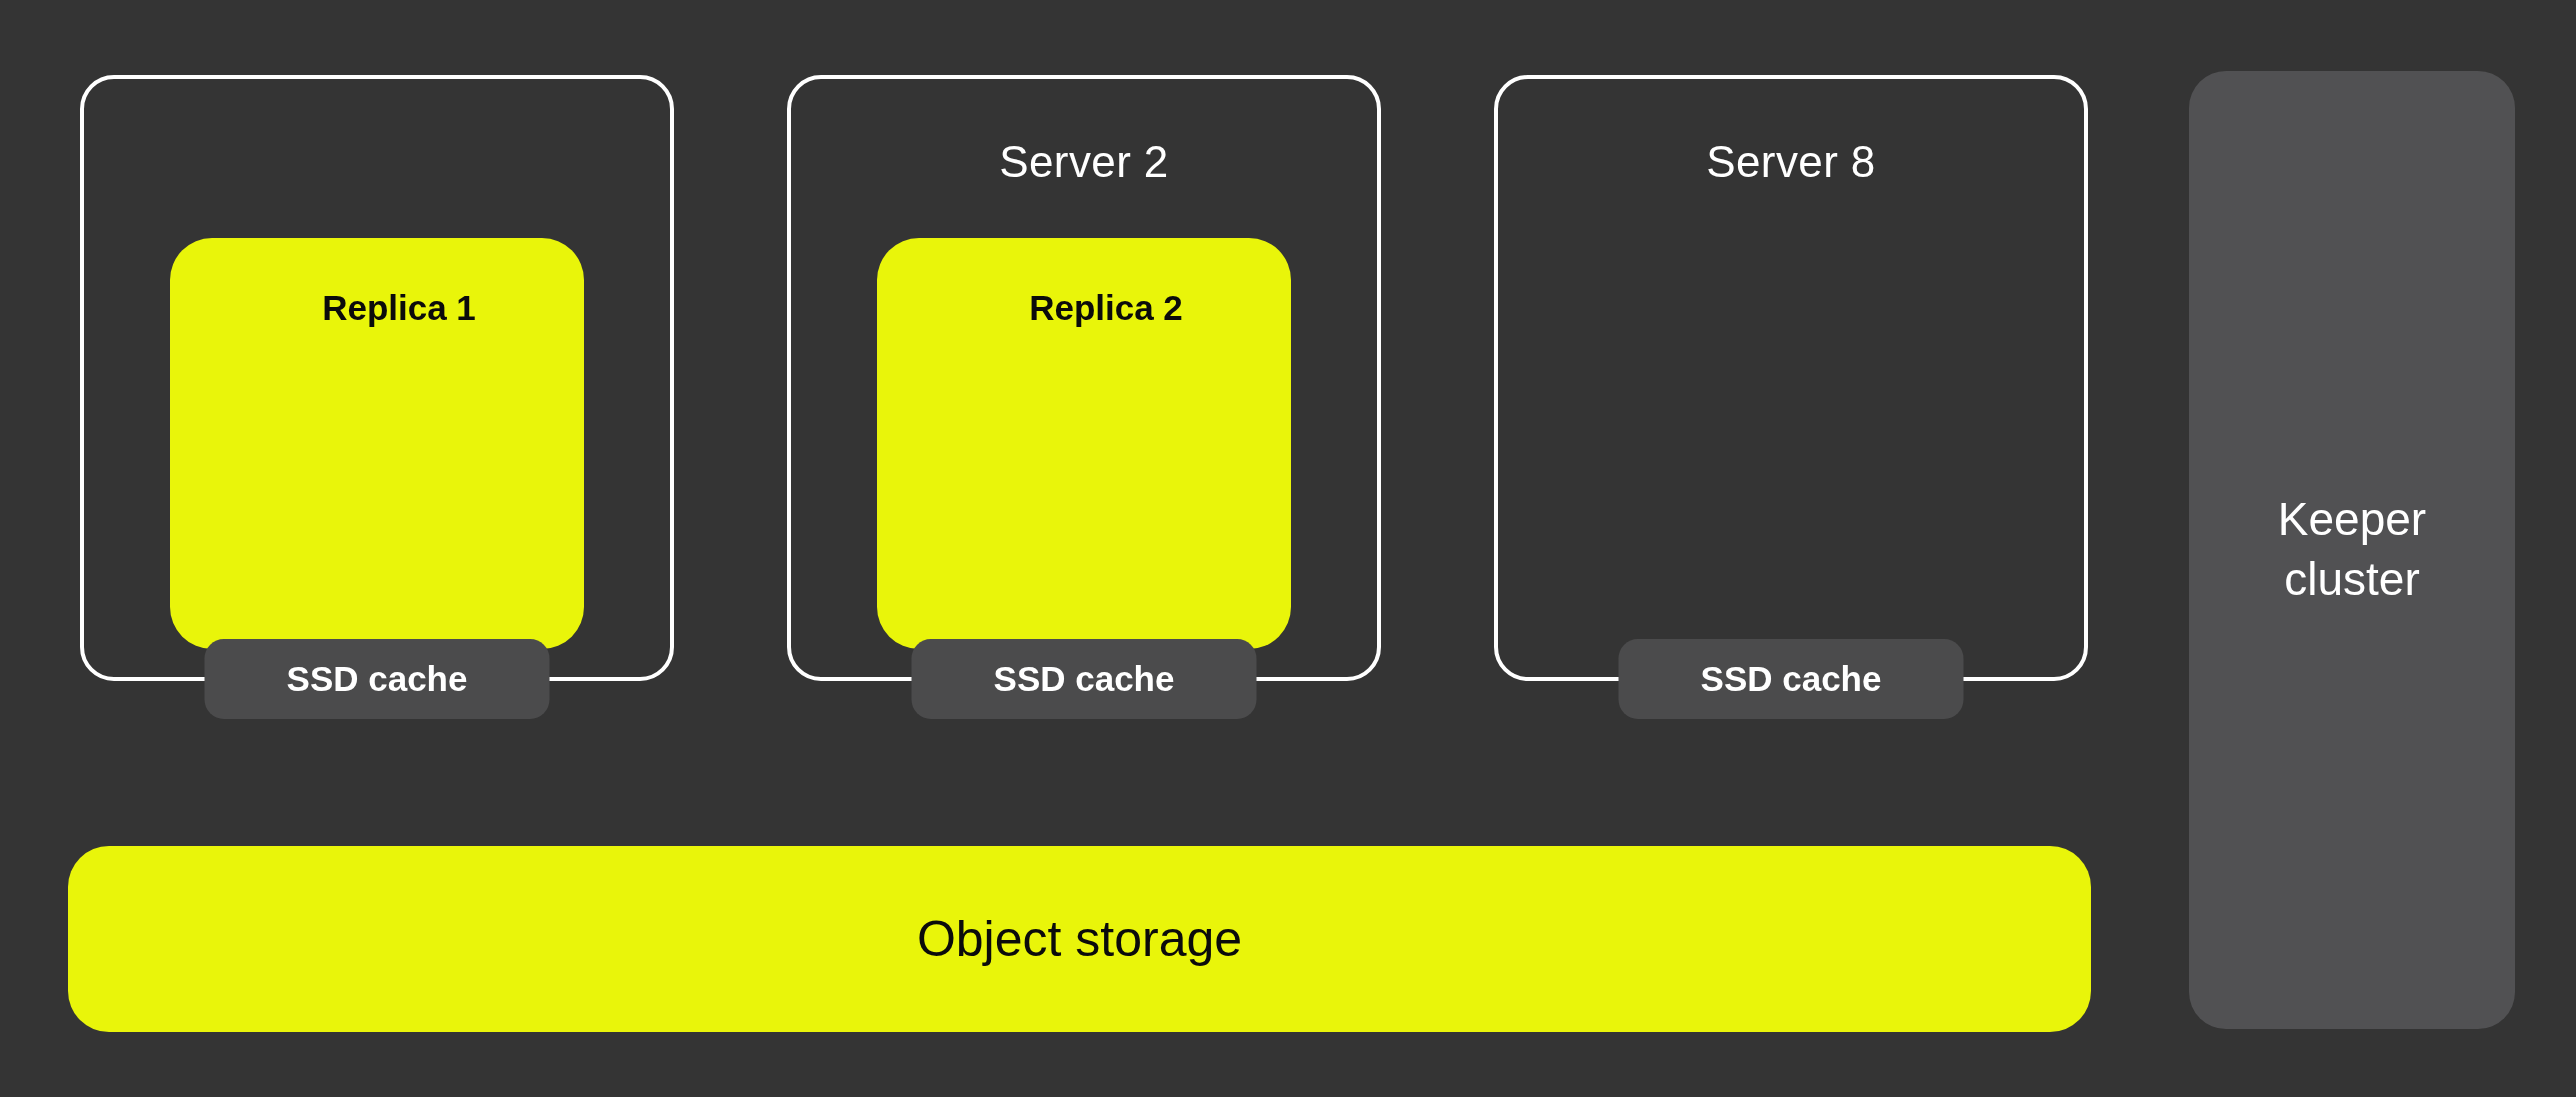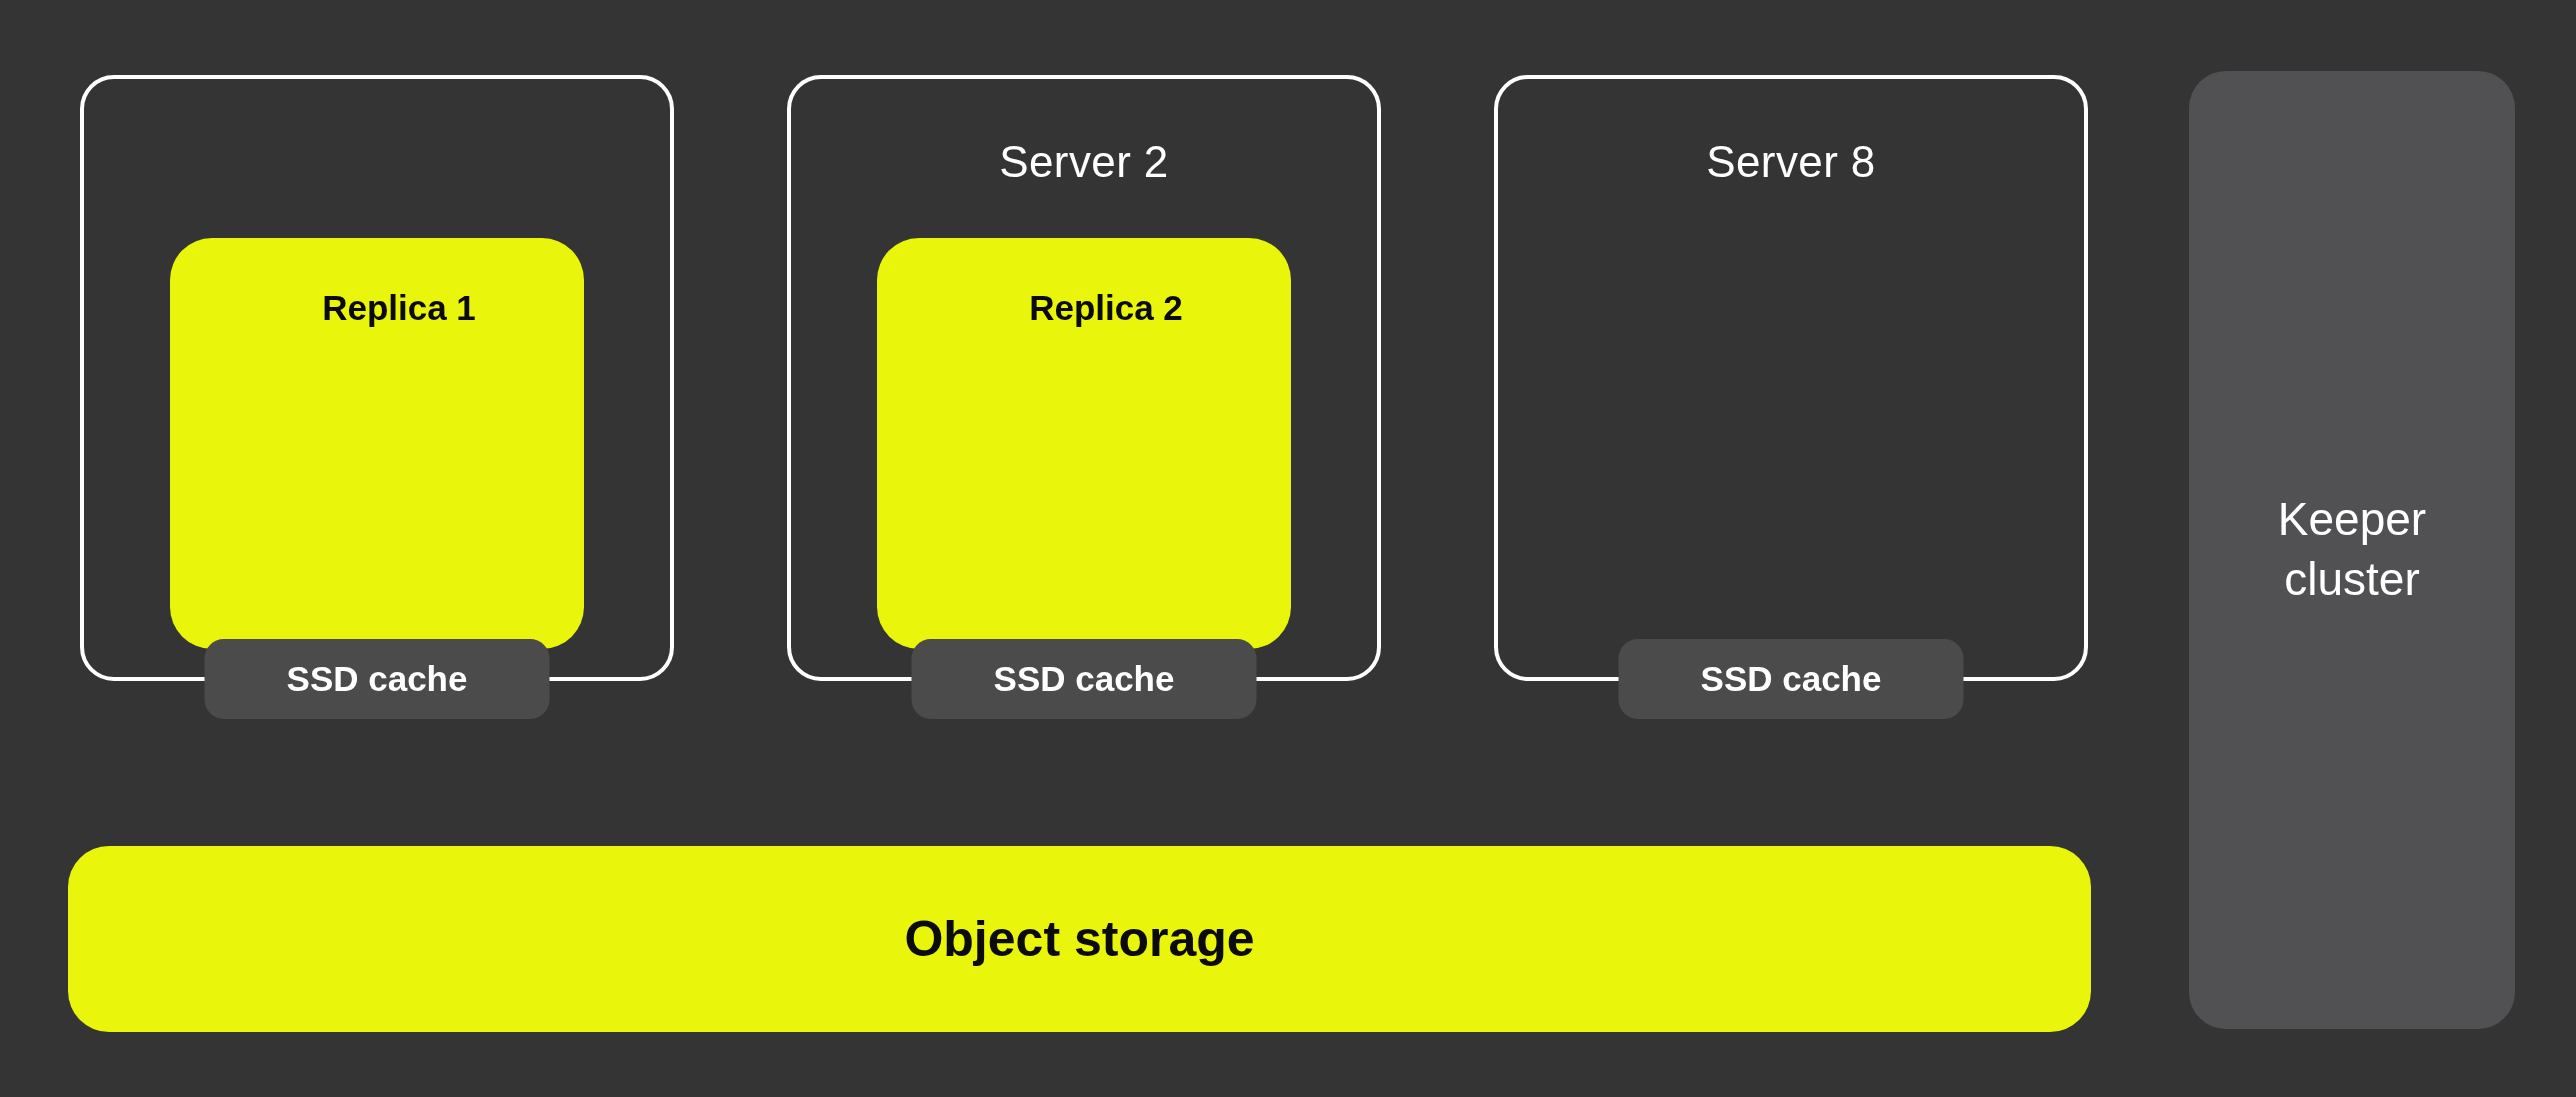--- a/index.html
+++ b/index.html
@@ -105,21 +105,21 @@
     width: 2023px;
     height: 186px;
     background: var(--accent_yellow);
     border-radius: 41px;
     display: flex;
     align-items: center;
     justify-content: center;
   }
   .object-storage-label {
     font-size: 50px;
-    font-weight: 700;
+    font-weight: 400;
     color: var(--text_dark);
   }
 
   
   .keeper {
     position: absolute;
     left: 2189px;
     top: 71px;
     width: 326px;
     height: 958px;

